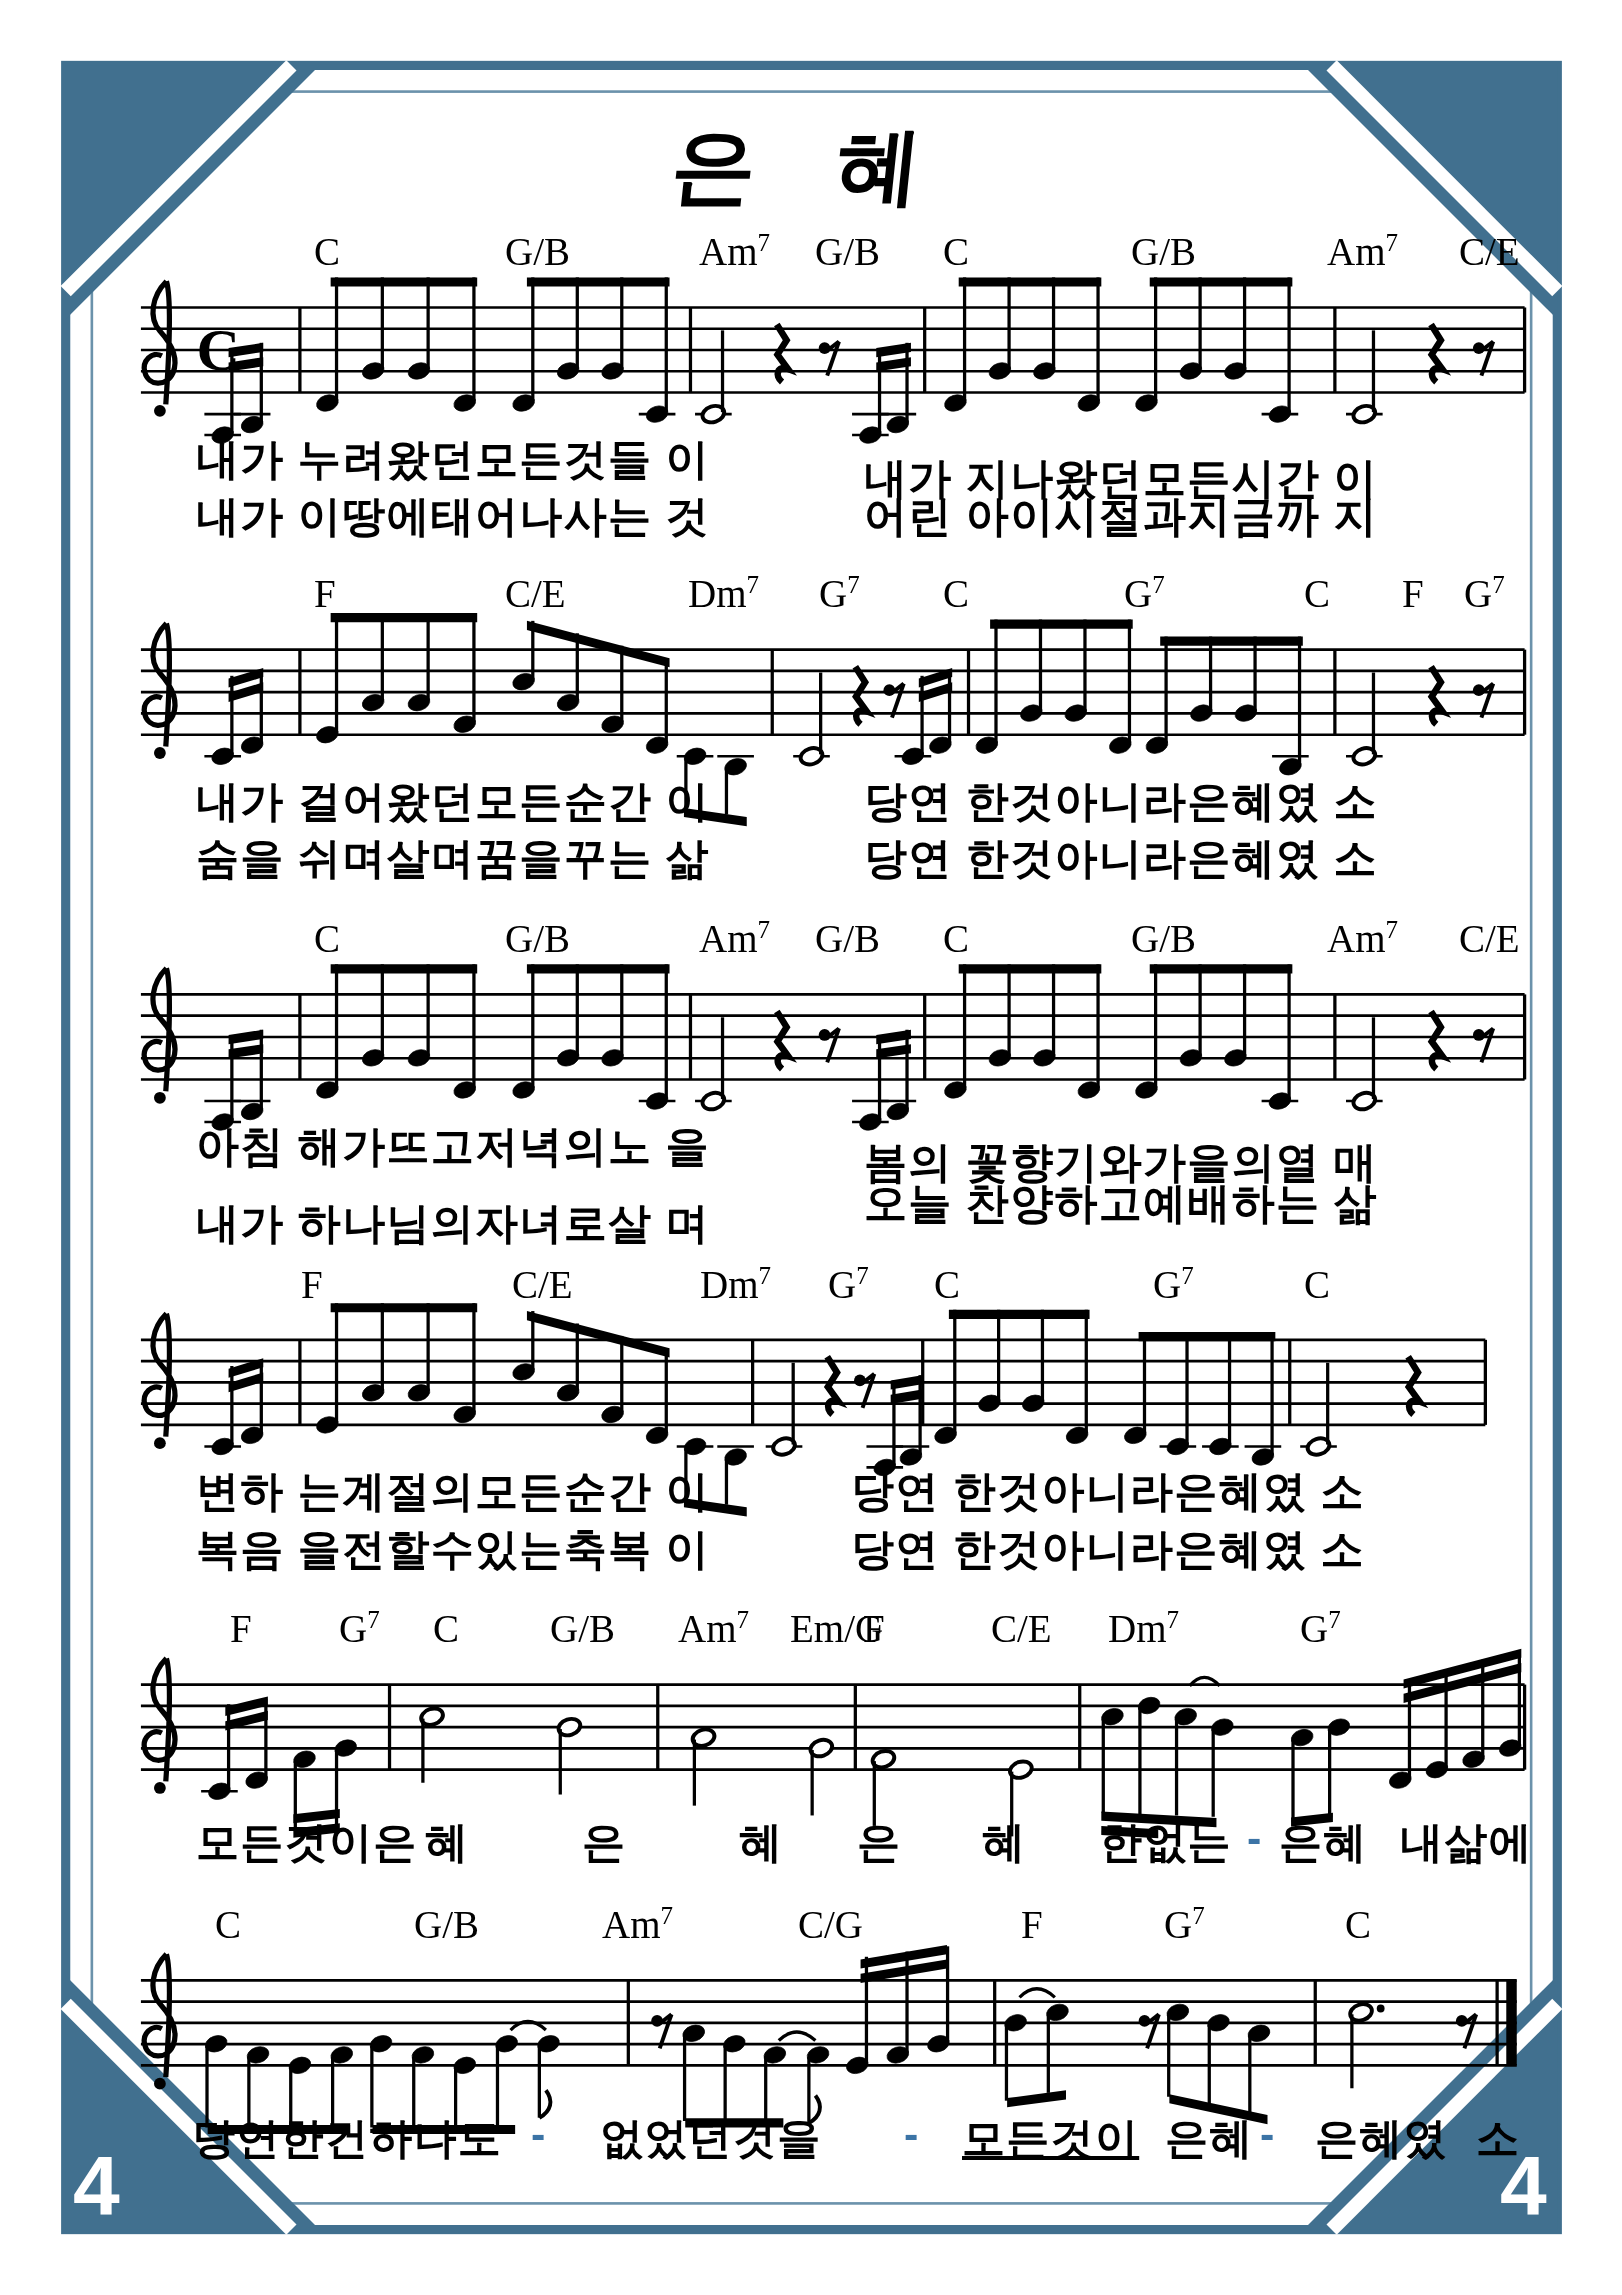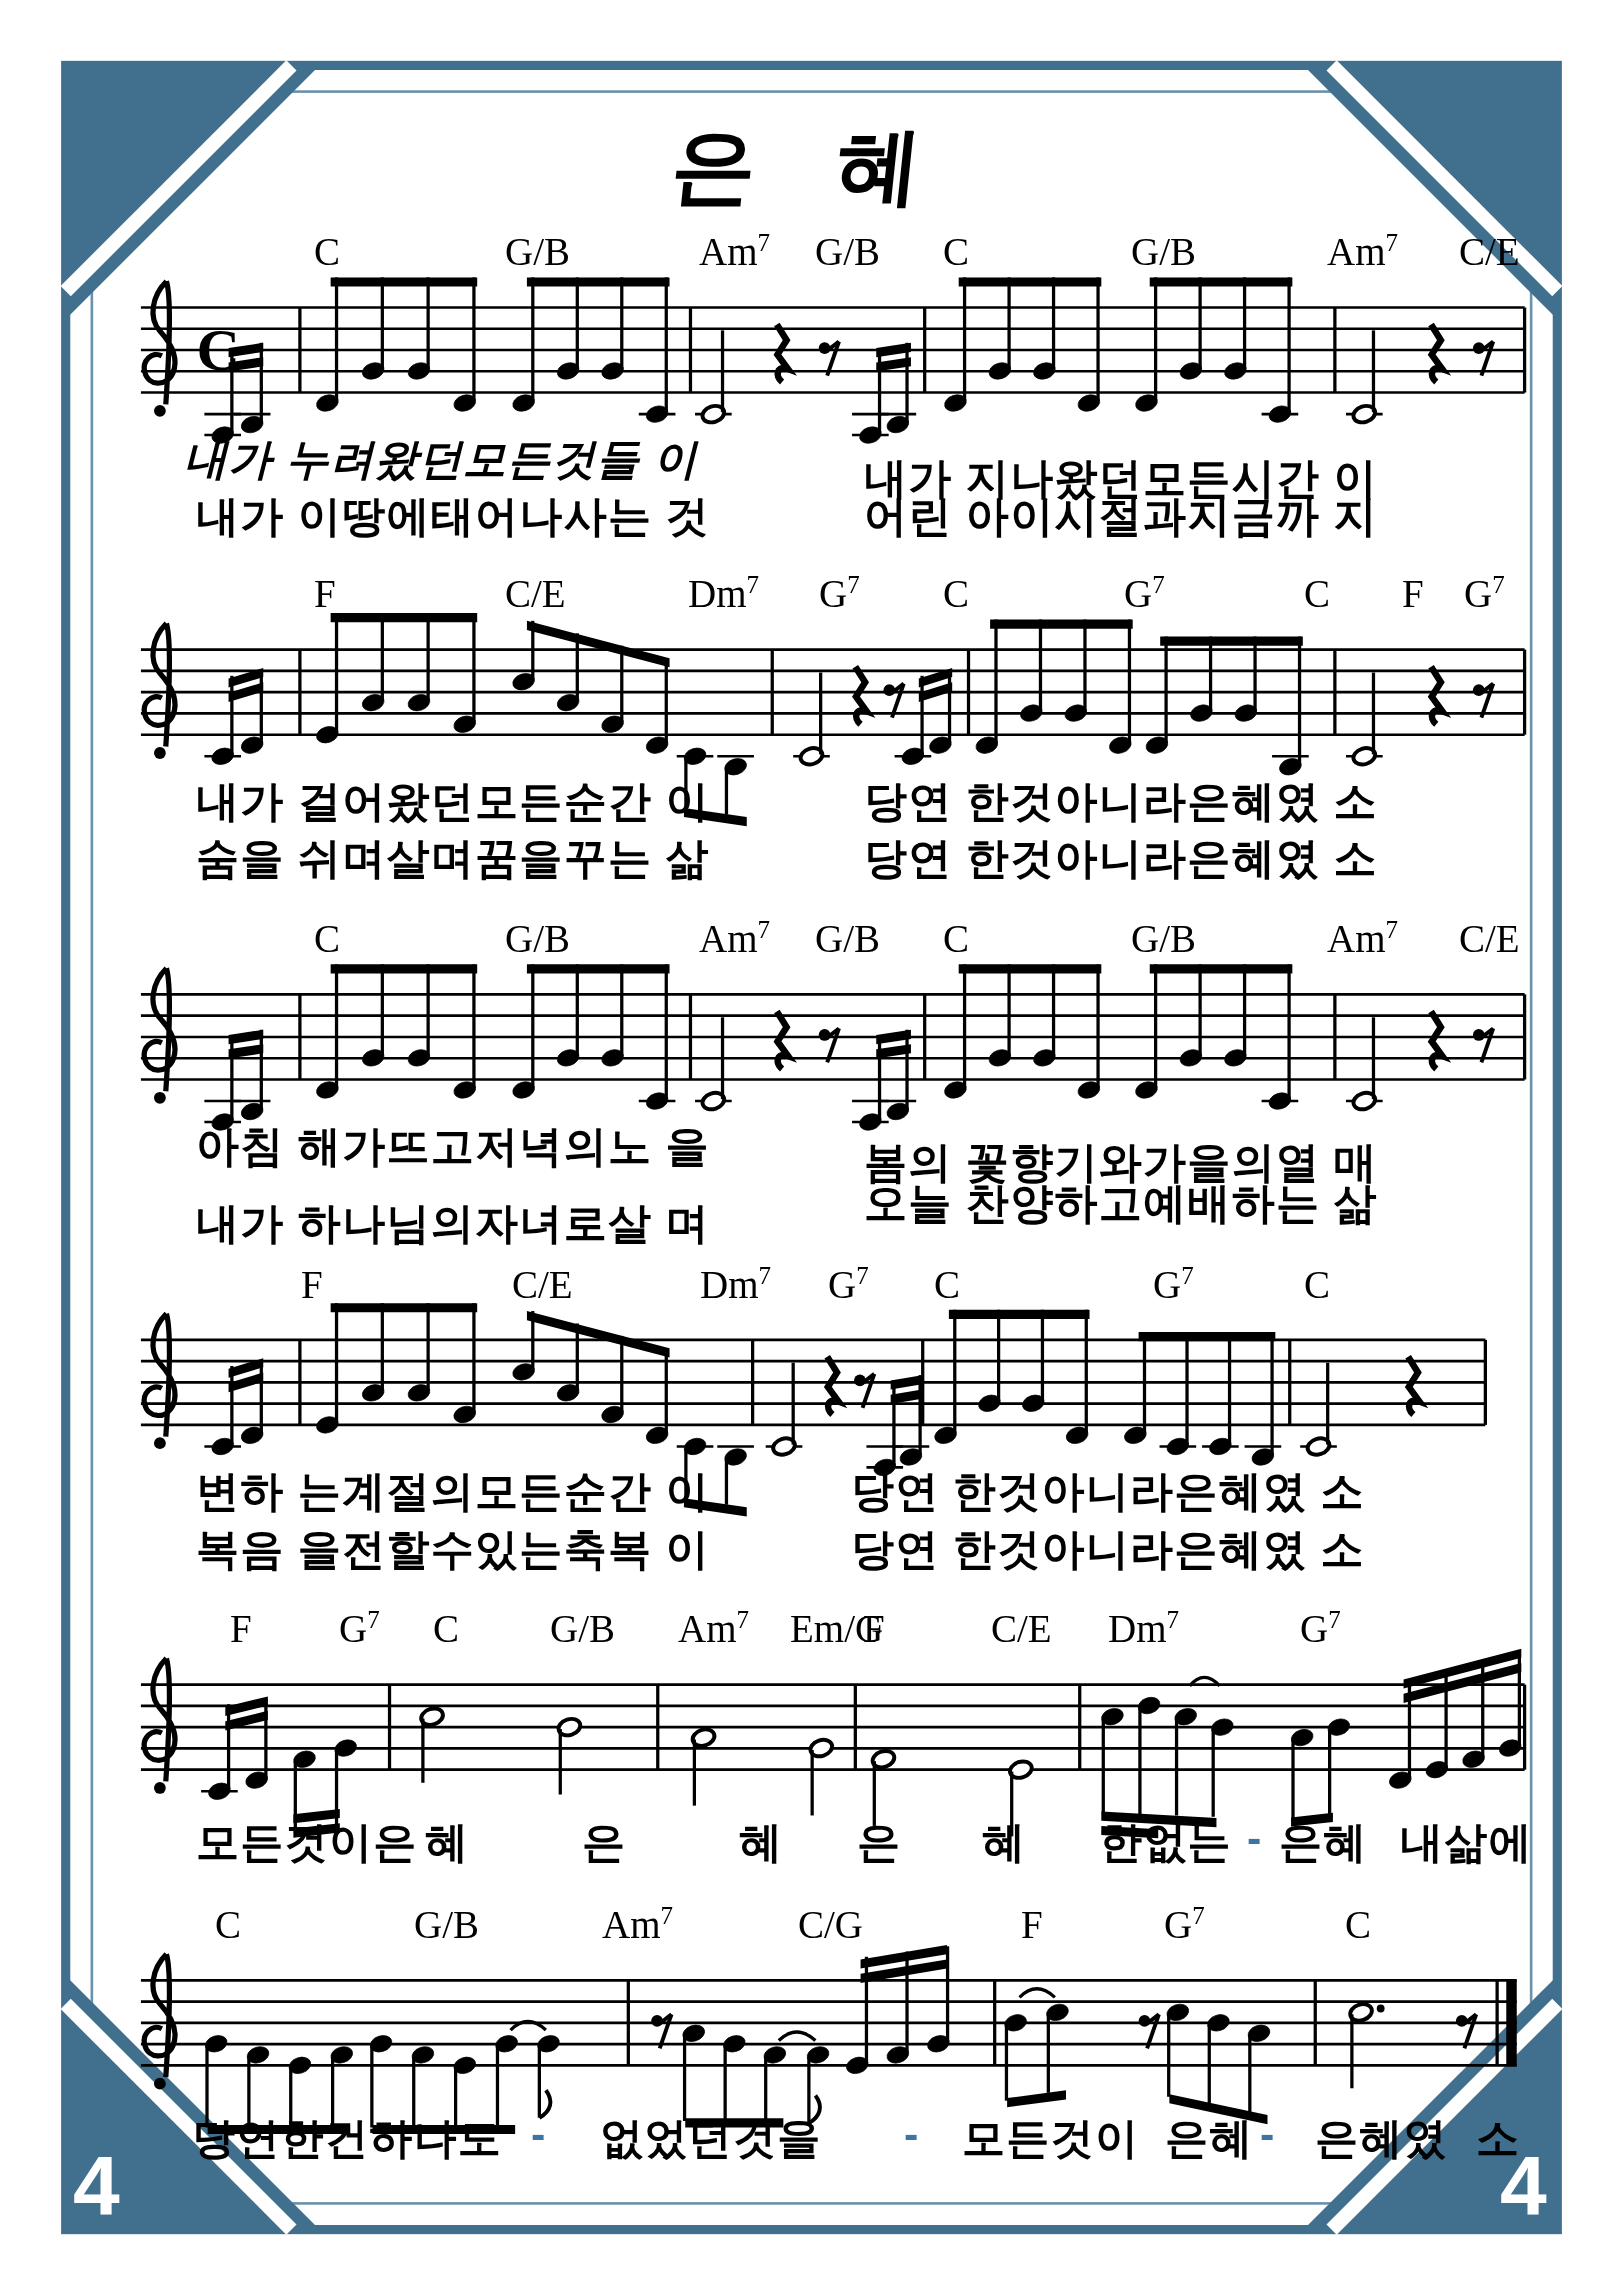--- a/index.html
+++ b/index.html
@@ -535,21 +535,21 @@
   <div id="pg-r" class="pgnum">4</div>
   <div id="labels">
       <div class="chord" style="left: 314px; top: 229px;">C</div>
       <div class="chord" style="left: 505px; top: 229px;">G/B</div>
       <div class="chord" style="left: 699px; top: 229px;">Am<sup>7</sup></div>
       <div class="chord" style="left: 815px; top: 229px;">G/B</div>
       <div class="chord" style="left: 943px; top: 229px;">C</div>
       <div class="chord" style="left: 1131px; top: 229px;">G/B</div>
       <div class="chord" style="left: 1327px; top: 229px;">Am<sup>7</sup></div>
       <div class="chord" style="left: 1459px; top: 229px;">C/E</div>
-      <div class="lyr" style="left: 184px; top: 431px; font-style: italic;">내가 누려왔던모든것들 이</div>
+      <div class="lyr" style="left: 196px; top: 431px;">내가 누려왔던모든것들 이</div>
       <div class="lyr" style="left: 864px; top: 450px;">내가 지나왔던모든시간 이</div>
       <div class="lyr" style="left: 196px; top: 488px;">내가 이땅에태어나사는 것</div>
       <div class="lyr" style="left: 864px; top: 488px; text-align: center;">어린 아이시절과지금까 지</div>
       <div class="chord" style="left: 314px; top: 571px;">F</div>
       <div class="chord" style="left: 505px; top: 571px;">C/E</div>
       <div class="chord" style="left: 688px; top: 571px;">Dm<sup>7</sup></div>
       <div class="chord" style="left: 819px; top: 571px;">G<sup>7</sup></div>
       <div class="chord" style="left: 943px; top: 571px;">C</div>
       <div class="chord" style="left: 1124px; top: 571px;">G<sup>7</sup></div>
       <div class="chord" style="left: 1304px; top: 571px;">C</div>
@@ -606,20 +606,20 @@
       <div class="chord" style="left: 414px; top: 1902px;">G/B</div>
       <div class="chord" style="left: 602px; top: 1902px;">Am<sup>7</sup></div>
       <div class="chord" style="left: 798px; top: 1902px;">C/G</div>
       <div class="chord" style="left: 1021px; top: 1902px;">F</div>
       <div class="chord" style="left: 1164px; top: 1902px;">G<sup>7</sup></div>
       <div class="chord" style="left: 1345px; top: 1902px;">C</div>
       <div class="lyr" style="left: 192px; top: 2110px; font-family: Liberation Mono, monospace;">당연한건하나도</div>
       <div class="lyr accent" style="left: 531px; top: 2110px;">-</div>
       <div class="lyr" style="left: 600px; top: 2110px;">없었던것을</div>
       <div class="lyr accent" style="left: 904px; top: 2110px;">-</div>
-      <div class="lyr" style="left: 962px; top: 2110px;">모든것이</div>
+      <div class="lyr" style="left: 962px; top: 2110px; text-decoration: underline;">모든것이</div>
       <div class="lyr" style="left: 1165px; top: 2110px;">은혜</div>
       <div class="lyr accent" style="left: 1260px; top: 2110px;">-</div>
       <div class="lyr" style="left: 1315px; top: 2110px;">은혜였</div>
       <div class="lyr" style="left: 1476px; top: 2110px;">소</div>
     </div>
 </div>
 
 
 </body></html>

